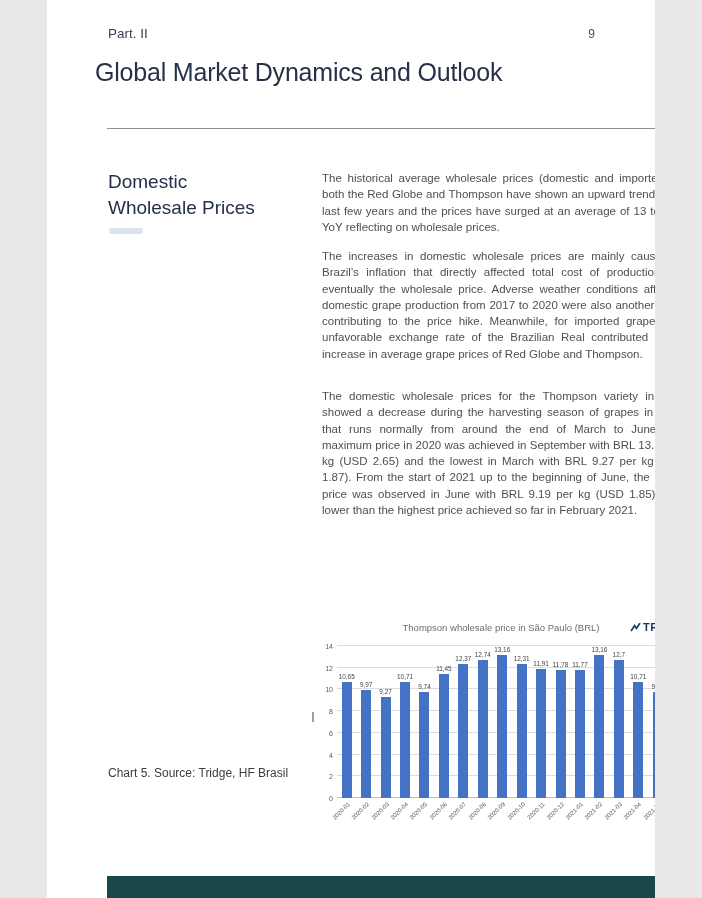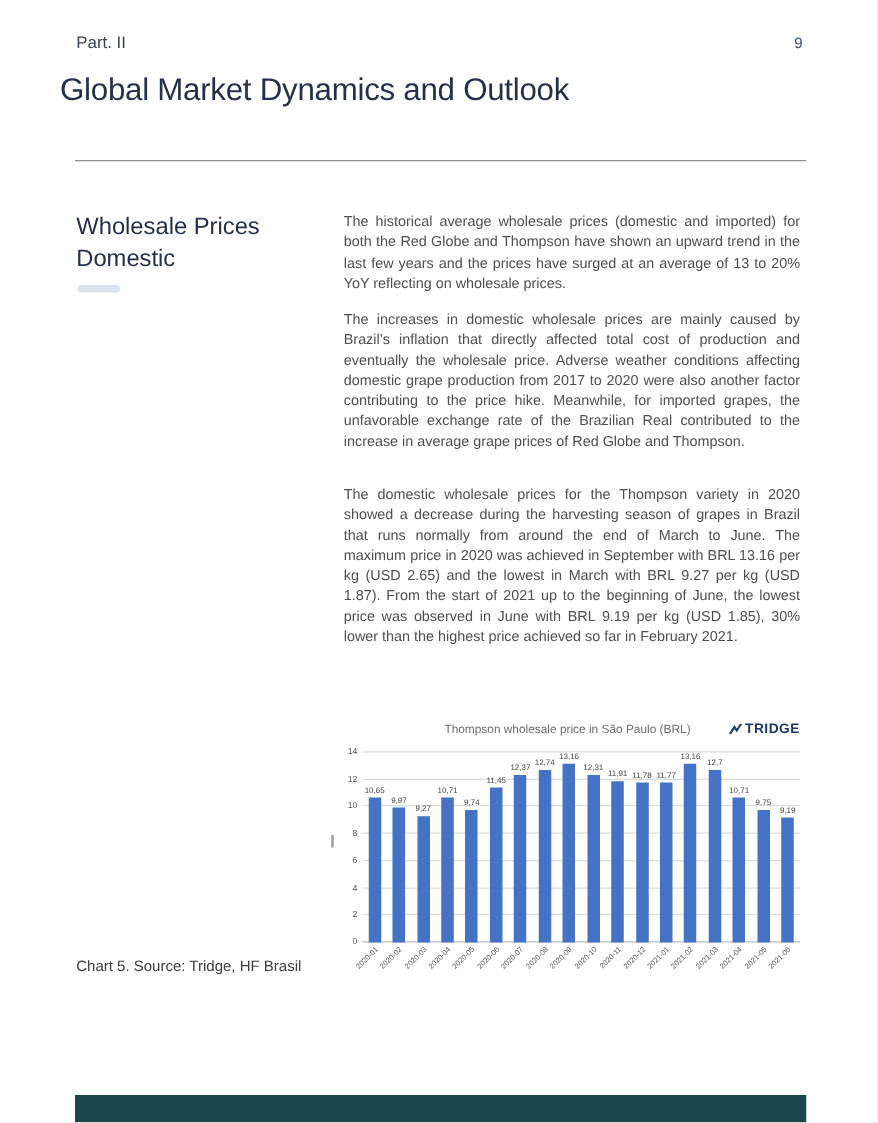--- a/index.html
+++ b/index.html
@@ -1,35 +1,35 @@
 <!DOCTYPE html>
 <html><head>
 <meta charset="utf-8">
 <style>
   html,body{margin:0;padding:0;background:#e8e8e8;}
   .page{
-    position:relative;width:702px;height:898px;background:#ffffff;
+    position:relative;width:608px;height:898px;background:#ffffff;
     font-family:"Liberation Sans",sans-serif;overflow:hidden;margin:0 auto;
   }
   
   .part-label{position:absolute;left:61px;top:26px;font-size:13.5px;color:#3a4254;}
   .page-number{position:absolute;right:60px;top:27px;font-size:12px;color:#35507c;}
   .doc-title{position:absolute;left:48px;top:58px;font-size:25px;color:#263149;letter-spacing:-0.2px;}
   .divider{position:absolute;left:60px;top:128px;width:585px;height:1px;background:#8f8f8f;}
   
   .side-heading{position:absolute;left:61px;top:169px;font-size:19px;line-height:26px;color:#243049;}
   .side-rule{position:absolute;left:62px;top:228px;width:34px;height:6px;border-radius:3px;background:#dde3ed;}
   
   .para{position:absolute;left:275px;width:365px;font-size:11.5px;line-height:16.3px;
         color:#4f4f4f;text-align:justify;}
   .p1{top:170px;} .p2{top:248px;} .p3{top:388px;} .p4{top:806px;}
   .caption{position:absolute;left:61px;top:766px;font-size:12px;color:#3d3d3d;}
   
   .chart{position:absolute;left:268px;top:576px;width:372px;}
-  .chart-head{position:relative;height:20px;}
+  .chart-head{position:relative;height:20px;margin-top:44px;}
   .chart-title{text-align:center;font-size:9.5px;color:#6d6d6d;padding-top:2px;}
   .tridge{position:absolute;right:0;top:1px;display:flex;align-items:center;gap:2px;
           font-size:11px;font-weight:bold;color:#1c3667;letter-spacing:0.4px;}
   .plot{position:relative;margin-left:22px;height:152px;margin-top:6px;}
   .gridline{position:absolute;left:0;right:0;height:1px;background:#dcdcdc;}
   .gridline.baseline{background:#bdbdbd;}
   .y-tick{position:absolute;right:100%;padding-right:4px;font-size:7px;color:#595959;
           transform:translateY(50%);}
   .y-mark{position:absolute;left:-25px;top:66px;width:2px;height:10px;background:#9aa0a8;}
   .bars{position:absolute;left:0;right:0;top:0;bottom:0;display:flex;}
@@ -48,22 +48,22 @@
 <body>
 
 <div class="page">
 
   <div class="part-label">Part. II</div>
   <div class="page-number">9</div>
   <h1 class="doc-title" style="margin:0;font-weight:normal;">Global Market Dynamics and Outlook</h1>
   <div class="divider"></div>
 
   <div class="side-heading">
+    <div>Domestic</div>
     <div>Wholesale Prices</div>
-    <div>Domestic</div>
   </div>
   <div class="side-rule"></div>
 
   <p class="para p1" style="margin:0;">The historical average wholesale prices (domestic and imported) for both the Red Globe and Thompson have shown an upward trend in the last few years and the prices have surged at an average of 13 to 20% YoY reflecting on wholesale prices.</p>
   <p class="para p2" style="margin:0;">The increases in domestic wholesale prices are mainly caused by Brazil’s inflation that directly affected total cost of production and eventually the wholesale price. Adverse weather conditions affecting domestic grape production from 2017 to 2020 were also another factor contributing to the price hike. Meanwhile, for imported grapes, the unfavorable exchange rate of the Brazilian Real contributed to the increase in average grape prices of Red Globe and Thompson.</p>
   <p class="para p3" style="margin:0;">The domestic wholesale prices for the Thompson variety in 2020 showed a decrease during the harvesting season of grapes in Brazil that runs normally from around the end of March to June. The maximum price in 2020 was achieved in September with BRL 13.16 per kg (USD 2.65) and the lowest in March with BRL 9.27 per kg (USD 1.87). From the start of 2021 up to the beginning of June, the lowest price was observed in June with BRL 9.19 per kg (USD 1.85), 30% lower than the highest price achieved so far in February 2021.</p>
 
   <div class="chart">
     <div class="chart-head">
       <div class="chart-title">Thompson wholesale price in São Paulo (BRL)</div>

